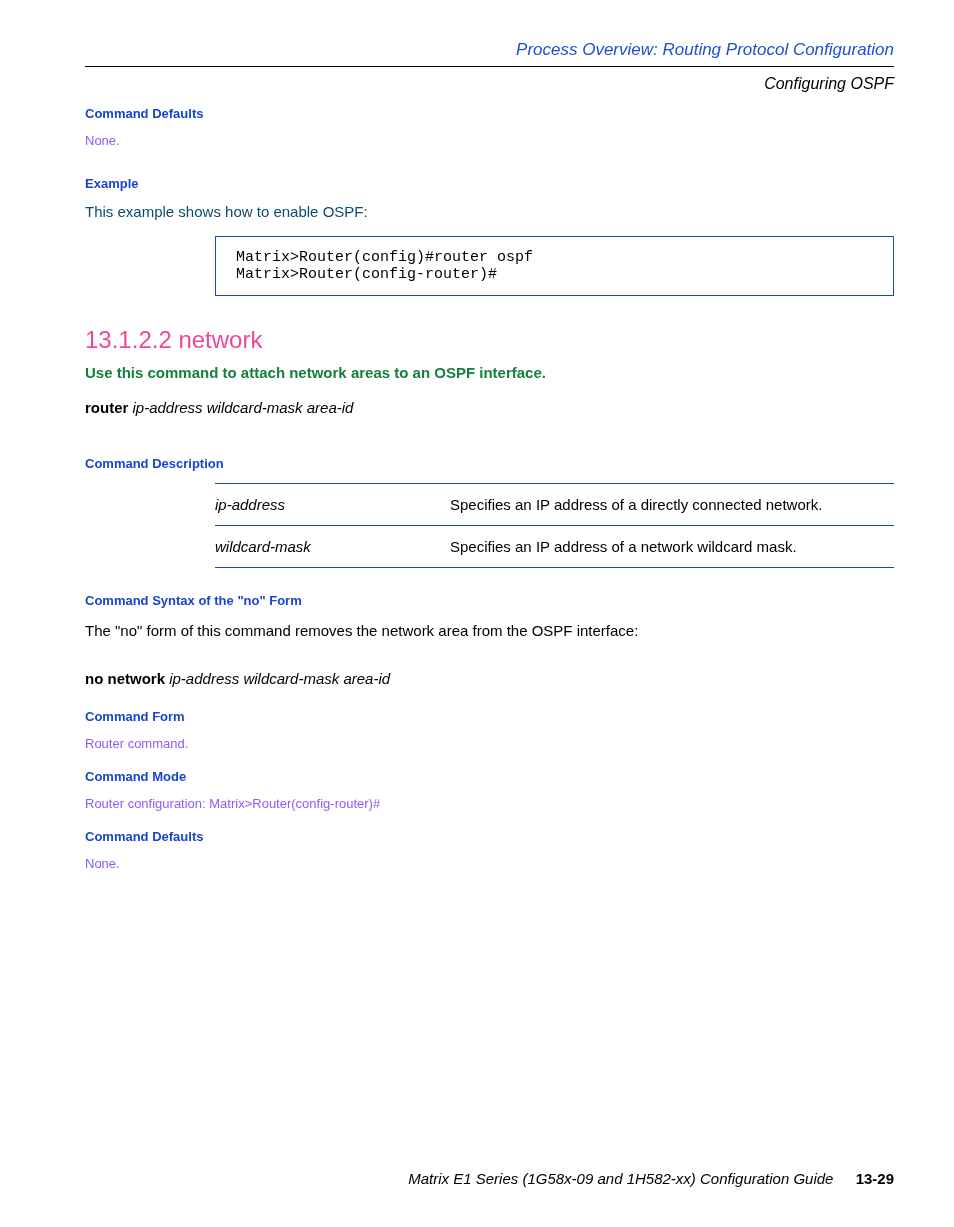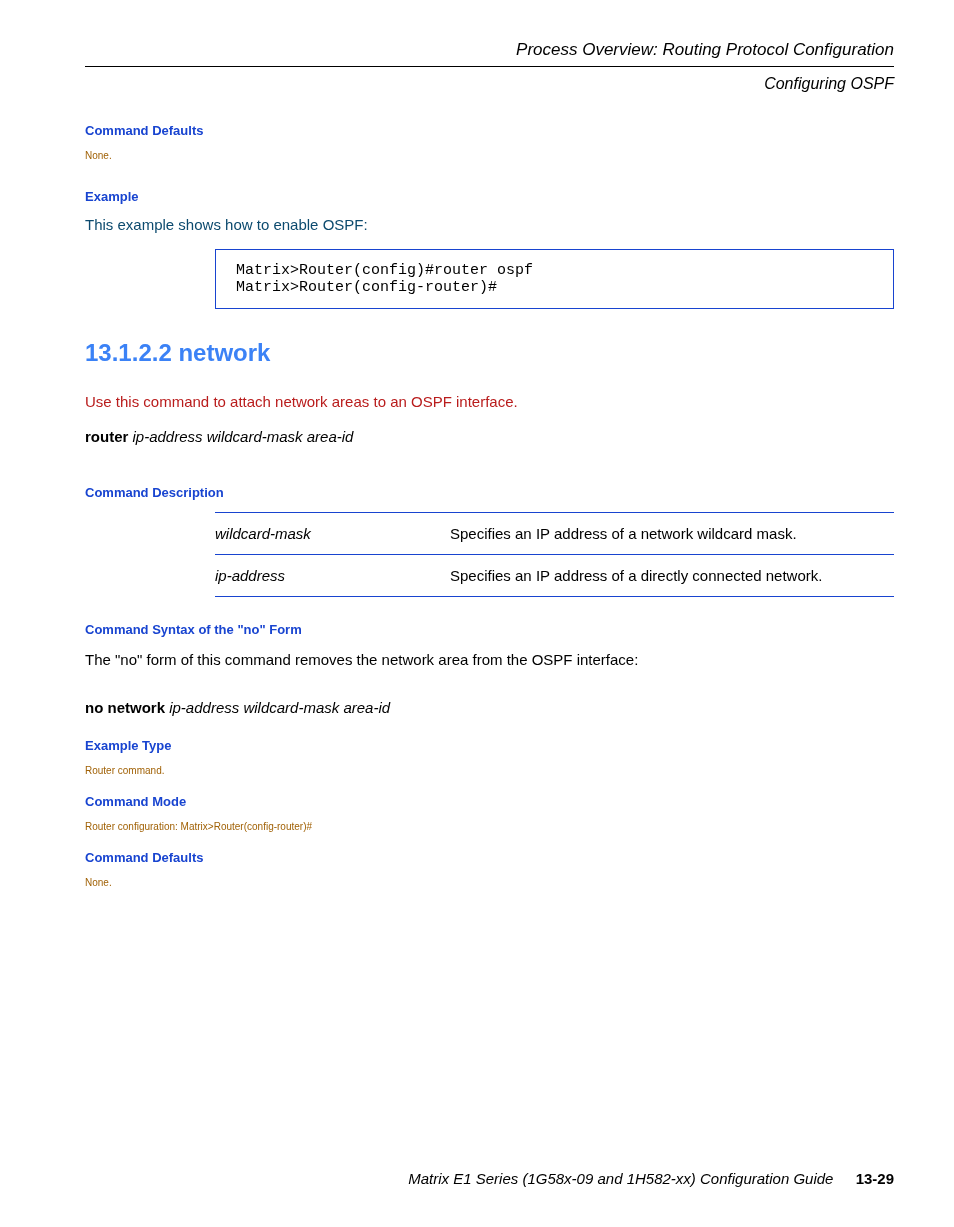--- a/index.html
+++ b/index.html
@@ -8,55 +8,56 @@
       width: 954px;
       height: 1227px;
       background: #ffffff;
       position: relative;
       padding: 40px 60px 40px 85px;
     }
     .header-line1 {
       text-align: right;
       font-style: italic;
       font-size: 17px;
-      color: #000000;
+      color: #1d4ed8;
       padding-bottom: 6px;
       border-bottom: 1px solid #000;
       margin-bottom: 8px;
     }
     .header-line2 {
       text-align: right;
       font-style: italic;
       font-size: 16px;
       color: #000;
-      margin-bottom: 30px;
+      margin-bottom: 13px;
     }
     .section-heading {
       color: #1844d0;
       font-weight: bold;
       font-size: 13px;
       margin-bottom: 12px;
     }
     .section-heading-large {
-      color: #3b82f6;
-      font-weight: bold;
+      color: #ec4899;
+      font-weight: normal;
       font-size: 24px;
       margin-top: 30px;
       margin-bottom: 10px;
     }
     .body-text {
-      font-size: 10px;
-      color: #a16207;
+      font-size: 13px;
+      color: #8b5cf6;
       margin-bottom: 18px;
     }
     .body-text-mt {
       font-size: 15px;
-      color: #b91c1c;
-      margin-top: 26px;
+      color: #15803d;
+      margin-top: 10px;
       margin-bottom: 18px;
+      font-weight: bold;
     }
     .example-text {
       font-size: 15px;
       color: #0c4a6e;
       margin-top: 4px;
       margin-bottom: 16px;
     }
     .code-box {
       border: 1px solid #1844d0;
       margin-left: 130px;
@@ -147,38 +148,38 @@
 <div class="body-text-mt">Use this command to attach network areas to an OSPF interface.</div>
 <div class="syntax-line">
   <span class="cmd">router</span><span class="param"> ip-address wildcard-mask area-id</span>
 </div>
 
 <div class="spacer-20"></div>
 
 <div class="section-heading">Command Description</div>
 <div class="syntax-table">
   <div class="syntax-row">
+    <div class="syntax-param">ip-address</div>
+    <div class="syntax-desc">Specifies an IP address of a directly connected network.</div>
+  </div>
+  <div class="syntax-row">
     <div class="syntax-param">wildcard-mask</div>
     <div class="syntax-desc">Specifies an IP address of a network wildcard mask.</div>
-  </div>
-  <div class="syntax-row">
-    <div class="syntax-param">ip-address</div>
-    <div class="syntax-desc">Specifies an IP address of a directly connected network.</div>
   </div>
 </div>
 
 <div class="spacer-25"></div>
 
 <div class="section-heading">Command Syntax of the "no" Form</div>
 <div class="no-form-text">The "no" form of this command removes the network area from the OSPF interface:</div>
 <div class="no-form-syntax">
   <span class="cmd">no network</span><span class="param"> ip-address wildcard-mask area-id</span>
 </div>
 
-<div class="section-heading">Example Type</div>
+<div class="section-heading">Command Form</div>
 <div class="body-text">Router command.</div>
 
 <div class="section-heading">Command Mode</div>
 <div class="body-text">Router configuration: Matrix&gt;Router(config-router)#</div>
 
 <div class="section-heading">Command Defaults</div>
 <div class="body-text">None.</div>
 
 <div class="footer">
   <span class="title">Matrix E1 Series (1G58x-09 and 1H582-xx) Configuration Guide</span>

